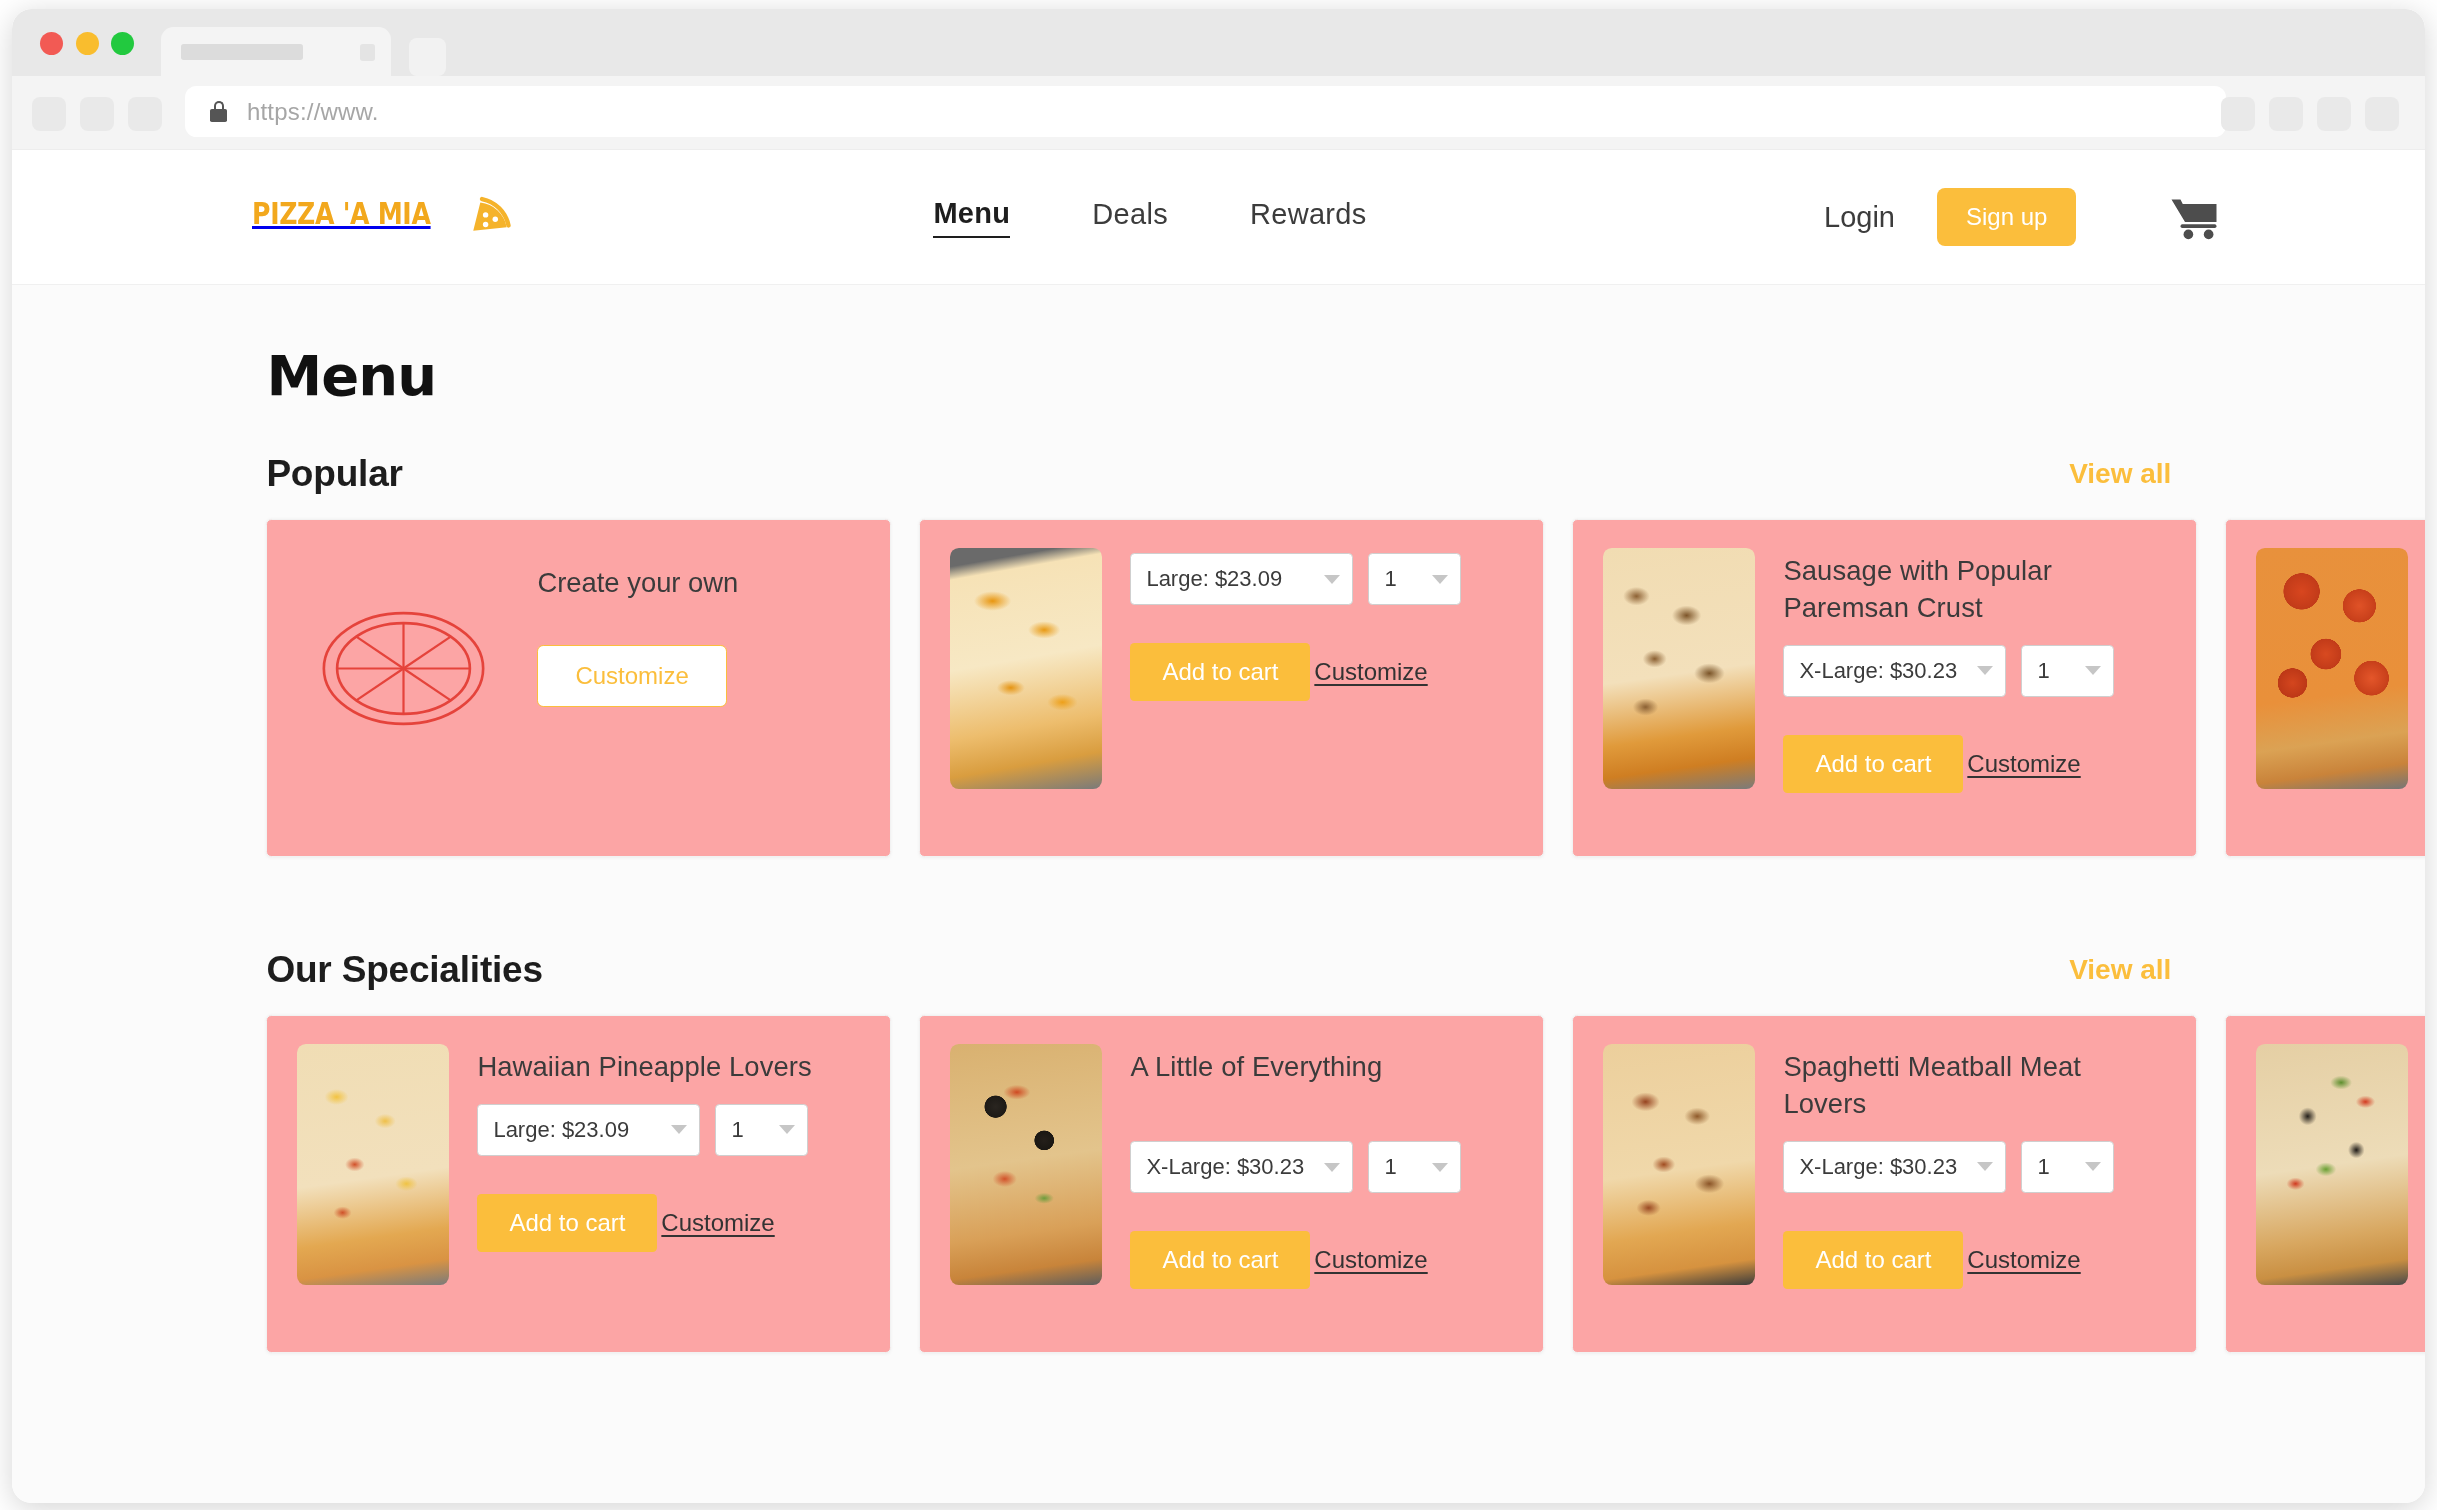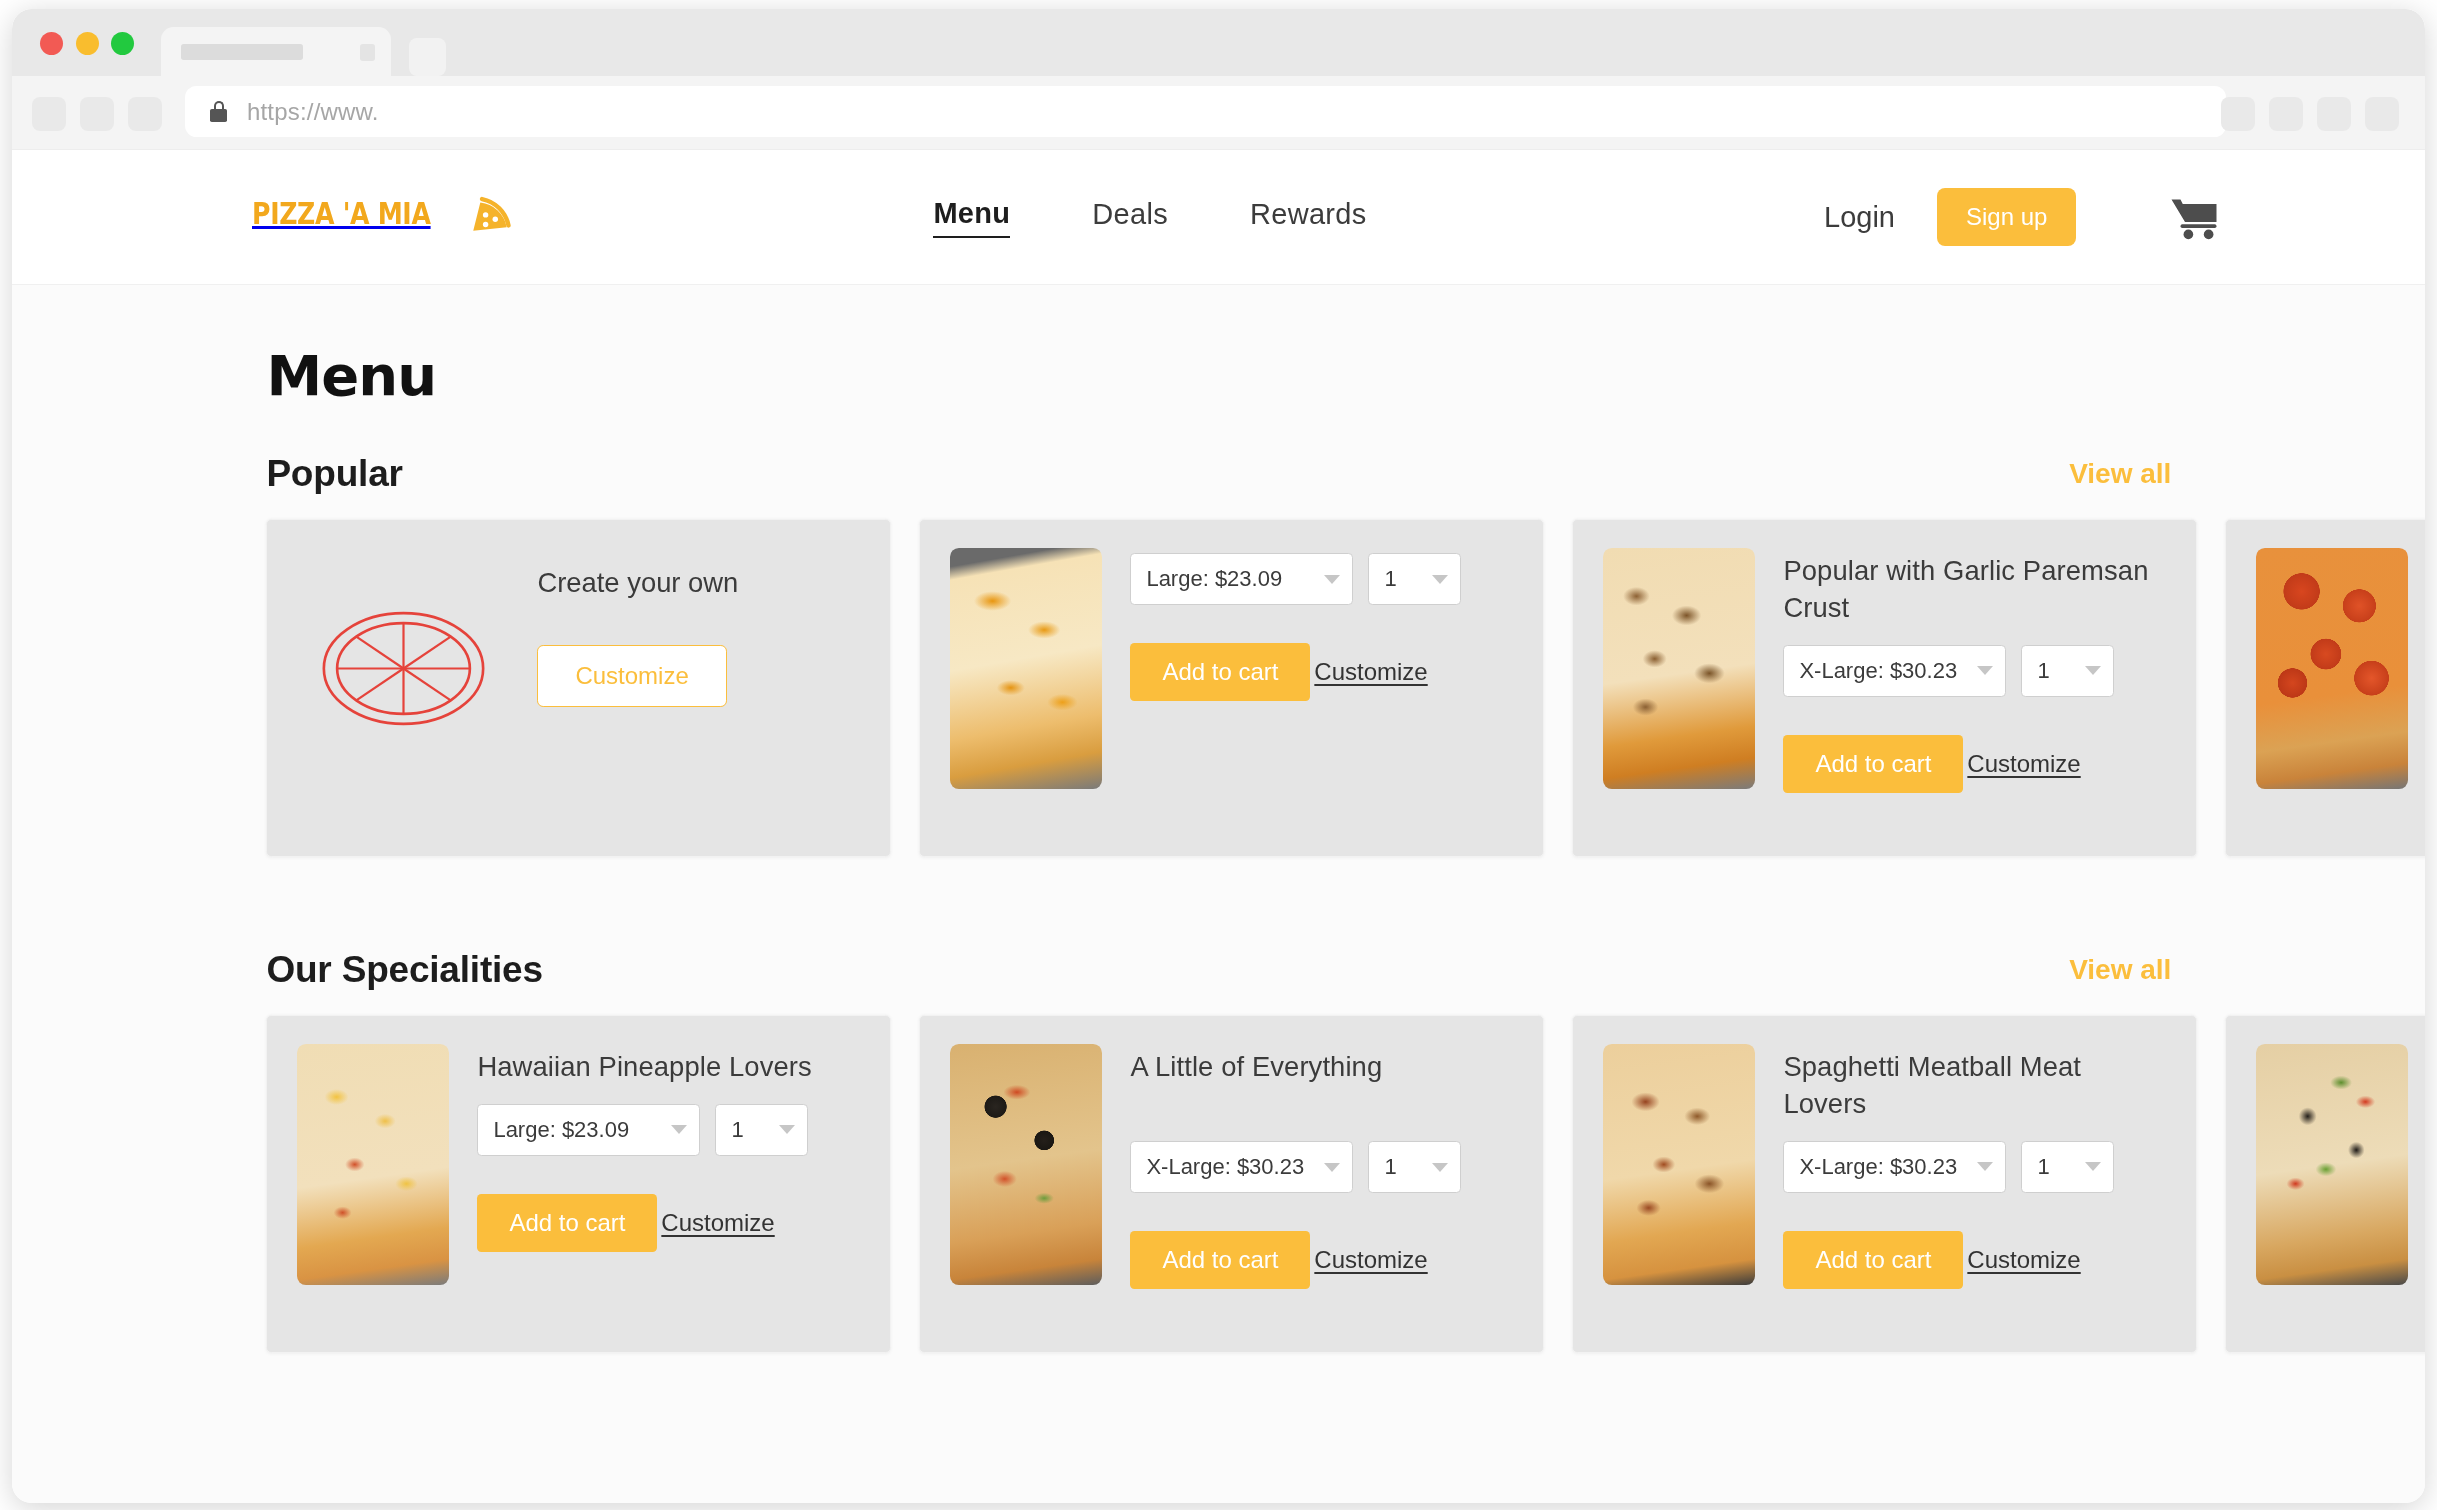--- a/index.html
+++ b/index.html
@@ -263,21 +263,21 @@
   .card-rail {
     position: relative;
     display: flex;
     gap: 28px;
     padding-left: 254px;
   }
 
   .card {
     flex: none;
     width: 625px;
-    background: #e5e5e5;
+    background: #fca5a5;
     border: 0.9px solid #f2f2f2;
     border-radius: 5.3px;
     box-shadow: 0 0.9px 3.5px rgba(0,0,0,0.05);
     padding: 28px 30px 32px 30px;
     display: flex;
     gap: 28px;
   }
   .card.tall { height: 338px; }
 
   .card-thumb {
@@ -562,21 +562,21 @@
               <button class="add-btn">Add to cart</button>
               <a class="customize-link" href="#">Customize</a>
             </div>
           </div>
 
           <div class="card tall">
             <div class="card-thumb">
               <span class="ph ph-sausage"></span>
             </div>
             <div class="card-body">
-              <div class="card-title">Popular with Garlic Paremsan Crust</div>
+              <div class="card-title">Sausage with Popular Paremsan Crust</div>
               <div class="selects">
                 <div class="select size">
                   <span>X-Large: $30.23</span>
                   <span class="caret"></span>
                 </div>
                 <div class="select qty">
                   <span>1</span>
                   <span class="caret"></span>
                 </div>
               </div>

